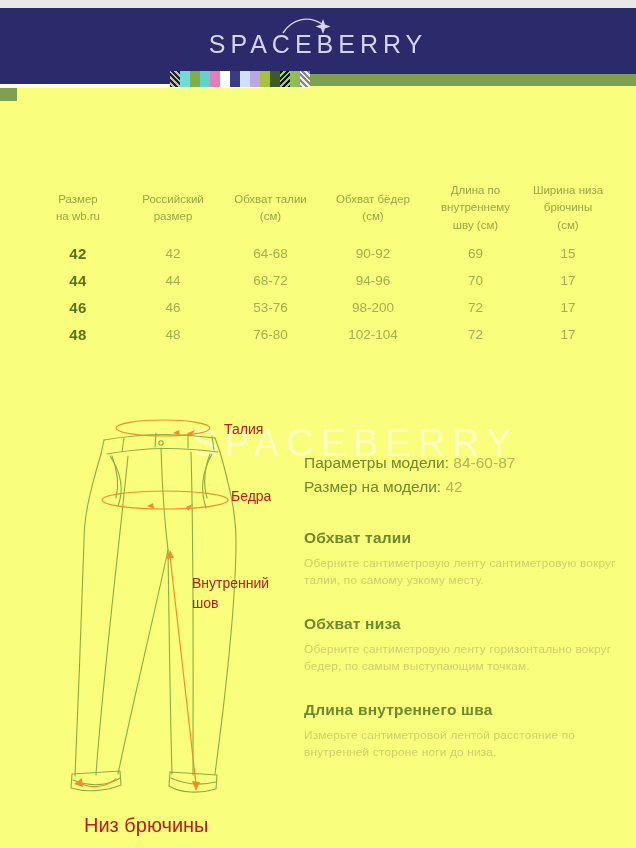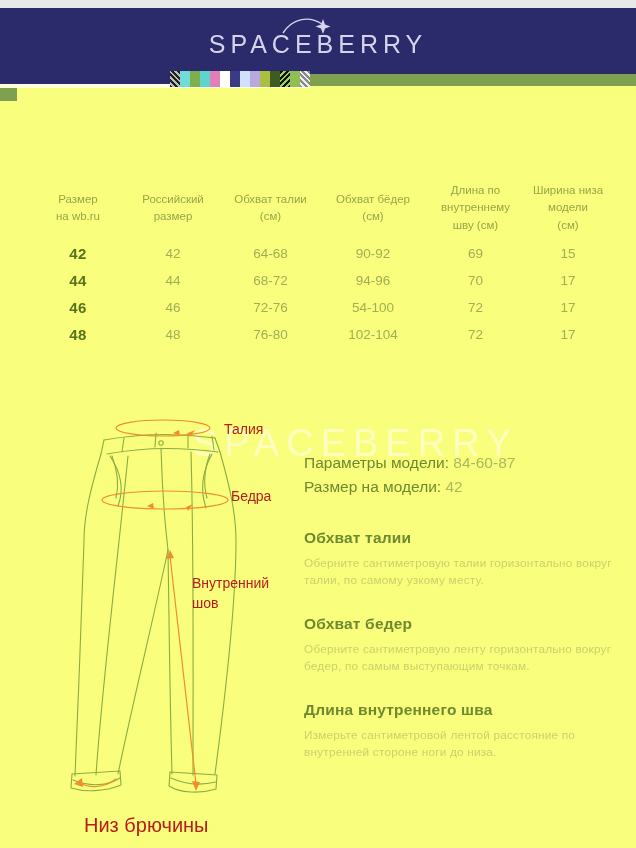--- a/index.html
+++ b/index.html
@@ -136,21 +136,21 @@
         <span class="th-line">(см)</span>
         <span class="th-line"></span>
       </div>
       <div class="th">
         <span class="th-line">Длина по</span>
         <span class="th-line">внутреннему</span>
         <span class="th-line">шву (см)</span>
       </div>
       <div class="th">
         <span class="th-line">Ширина низа</span>
-        <span class="th-line">модели</span>
+        <span class="th-line">брючины</span>
         <span class="th-line">(см)</span>
       </div>
     </div>
 
     <div class="trow">
       <div class="td first">42</div>
       <div class="td">42</div>
       <div class="td">64-68</div>
       <div class="td">90-92</div>
       <div class="td">69</div>
@@ -160,22 +160,22 @@
       <div class="td first">44</div>
       <div class="td">44</div>
       <div class="td">68-72</div>
       <div class="td">94-96</div>
       <div class="td">70</div>
       <div class="td">17</div>
     </div>
     <div class="trow">
       <div class="td first">46</div>
       <div class="td">46</div>
-      <div class="td">72-76</div>
-      <div class="td">54-100</div>
+      <div class="td">53-76</div>
+      <div class="td">98-200</div>
       <div class="td">72</div>
       <div class="td">17</div>
     </div>
     <div class="trow">
       <div class="td first">48</div>
       <div class="td">48</div>
       <div class="td">76-80</div>
       <div class="td">102-104</div>
       <div class="td">72</div>
       <div class="td">17</div>
@@ -252,24 +252,24 @@
       <span class="val">84-60-87</span>
     </div>
     <div class="param-line">
       <span>Размер на модели:</span>
       <span class="val">42</span>
     </div>
 
     <div class="sections">
       <div class="section">
         <h3>Обхват талии</h3>
-        <p>Оберните сантиметровую талии горизонтально вокруг талии, по самому узкому месту.</p>
+        <p>Оберните сантиметровую ленту сантиметровую вокруг талии, по самому узкому месту.</p>
       </div>
       <div class="section">
-        <h3>Обхват бедер</h3>
+        <h3>Обхват низа</h3>
         <p>Оберните сантиметровую ленту горизонтально вокруг бедер, по самым выступающим точкам.</p>
       </div>
       <div class="section">
         <h3>Длина внутреннего шва</h3>
         <p>Измерьте сантиметровой лентой расстояние по внутренней стороне ноги до низа.</p>
       </div>
     </div>
   </div>
 
 </div>

